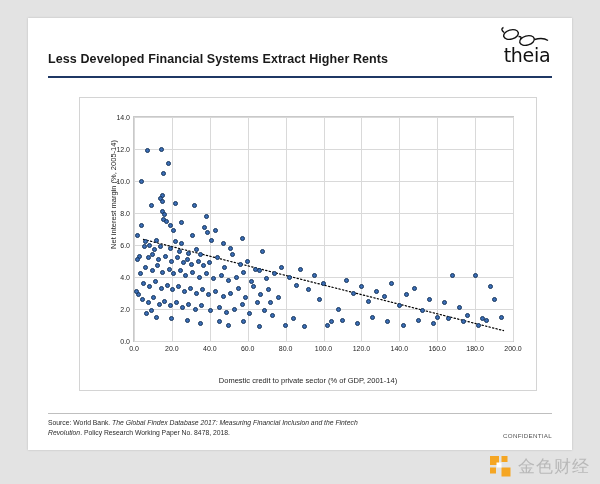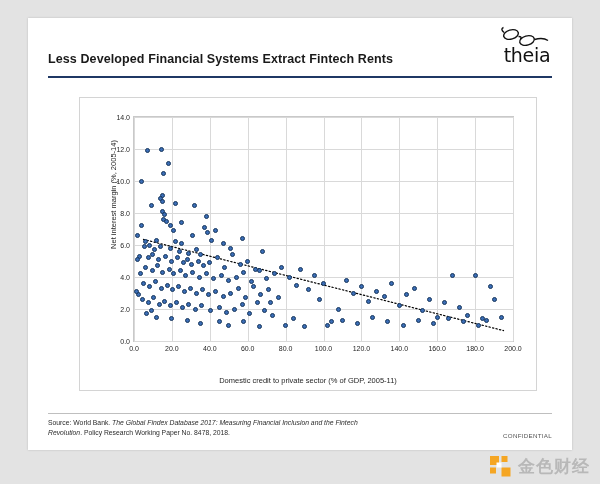--- a/index.html
+++ b/index.html
@@ -209,51 +209,51 @@
     gap: 6px;
   }
   .wm-mark {
     position: relative;
     width: 22px;
     height: 22px;
   }
   .wm-text {
     font-family: "DejaVu Sans", sans-serif;
     font-size: 17px;
-    font-weight: bold;
+    font-weight: normal;
     color: #b8b8b8;
     letter-spacing: 1px;
   }
 </style>
 </head>
 <body>
 
 <div id="root">
 
   <div class="slide">
 
     <div class="title-row">
-      <div class="slide-title">Less Developed Financial Systems Extract Fintech Rents</div>
+      <div class="slide-title">Less Developed Financial Systems Extract Higher Rents</div>
       <div class="title-rule"></div>
     </div>
 
     <div class="logo">
       <svg class="logo-glasses" viewBox="0 0 62 24">
         <ellipse cx="15" cy="8.5" rx="7.5" ry="4.6" fill="none" stroke="#111" stroke-width="1.4" transform="rotate(-16 15 8.5)"></ellipse>
         <ellipse cx="31" cy="14.5" rx="7.5" ry="4.6" fill="none" stroke="#111" stroke-width="1.4" transform="rotate(-16 31 14.5)"></ellipse>
         <path d="M22.5 10.5 Q26.5 10.5 24.5 13" fill="none" stroke="#111" stroke-width="1.4"></path>
         <path d="M8 6.5 Q4 3 7.5 1.5" fill="none" stroke="#111" stroke-width="1.4"></path>
         <path d="M38.5 13.5 Q47 11 52 14.5" fill="none" stroke="#111" stroke-width="1.4"></path>
       </svg>
       <div class="logo-word">theia</div>
     </div>
 
     <div class="chart-box">
       <div class="y-axis-title">Net interest margin (%, 2005-14)</div>
-      <div class="x-axis-title">Domestic credit to private sector (% of GDP, 2005-11)</div>
+      <div class="x-axis-title">Domestic credit to private sector (% of GDP, 2001-14)</div>
       <div class="plot" id="plot">
           <div class="gridline-v" style="left: 0px;"></div>
           <div class="xtick" style="left: 0px;">0.0</div>
           <div class="gridline-v" style="left: 37.9px;"></div>
           <div class="xtick" style="left: 37.9px;">20.0</div>
           <div class="gridline-v" style="left: 75.8px;"></div>
           <div class="xtick" style="left: 75.8px;">40.0</div>
           <div class="gridline-v" style="left: 113.7px;"></div>
           <div class="xtick" style="left: 113.7px;">60.0</div>
           <div class="gridline-v" style="left: 151.6px;"></div>

